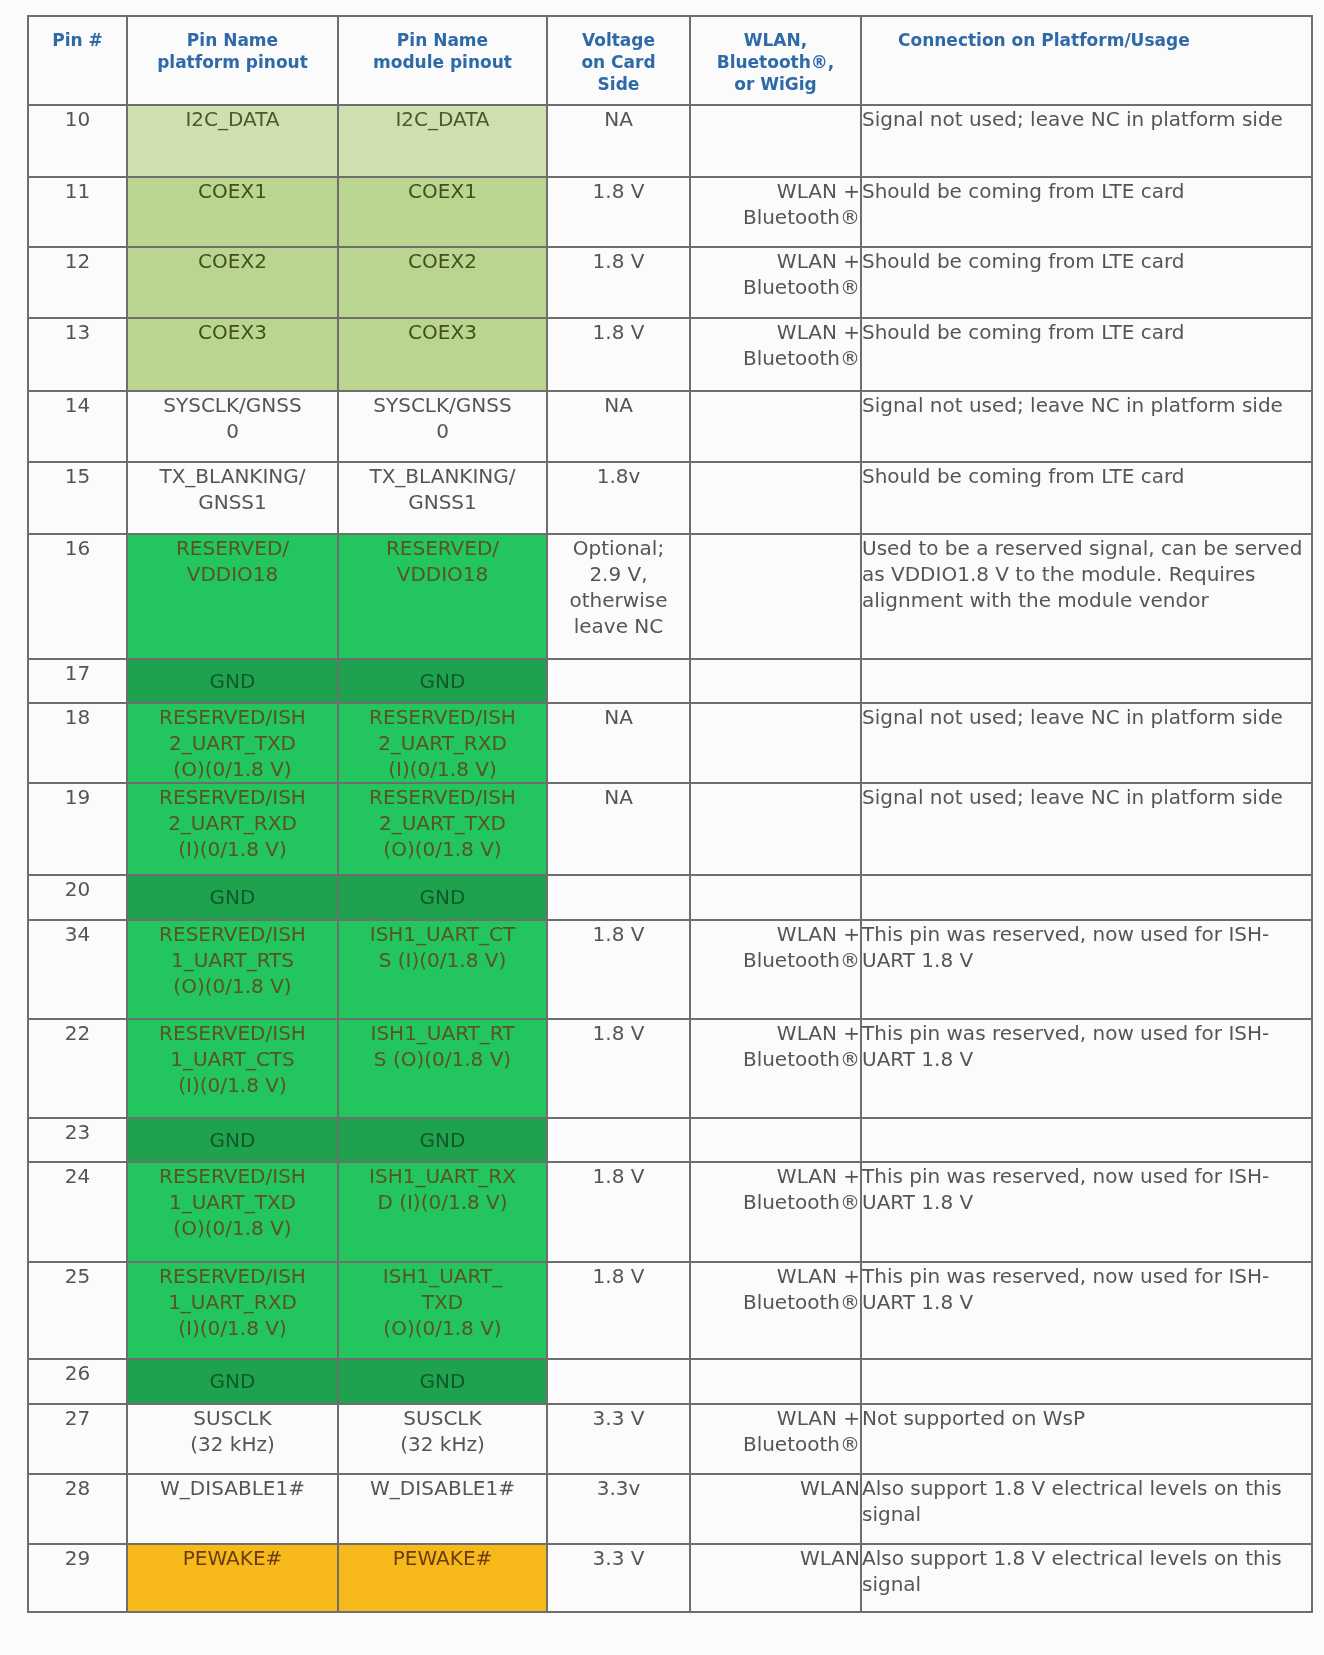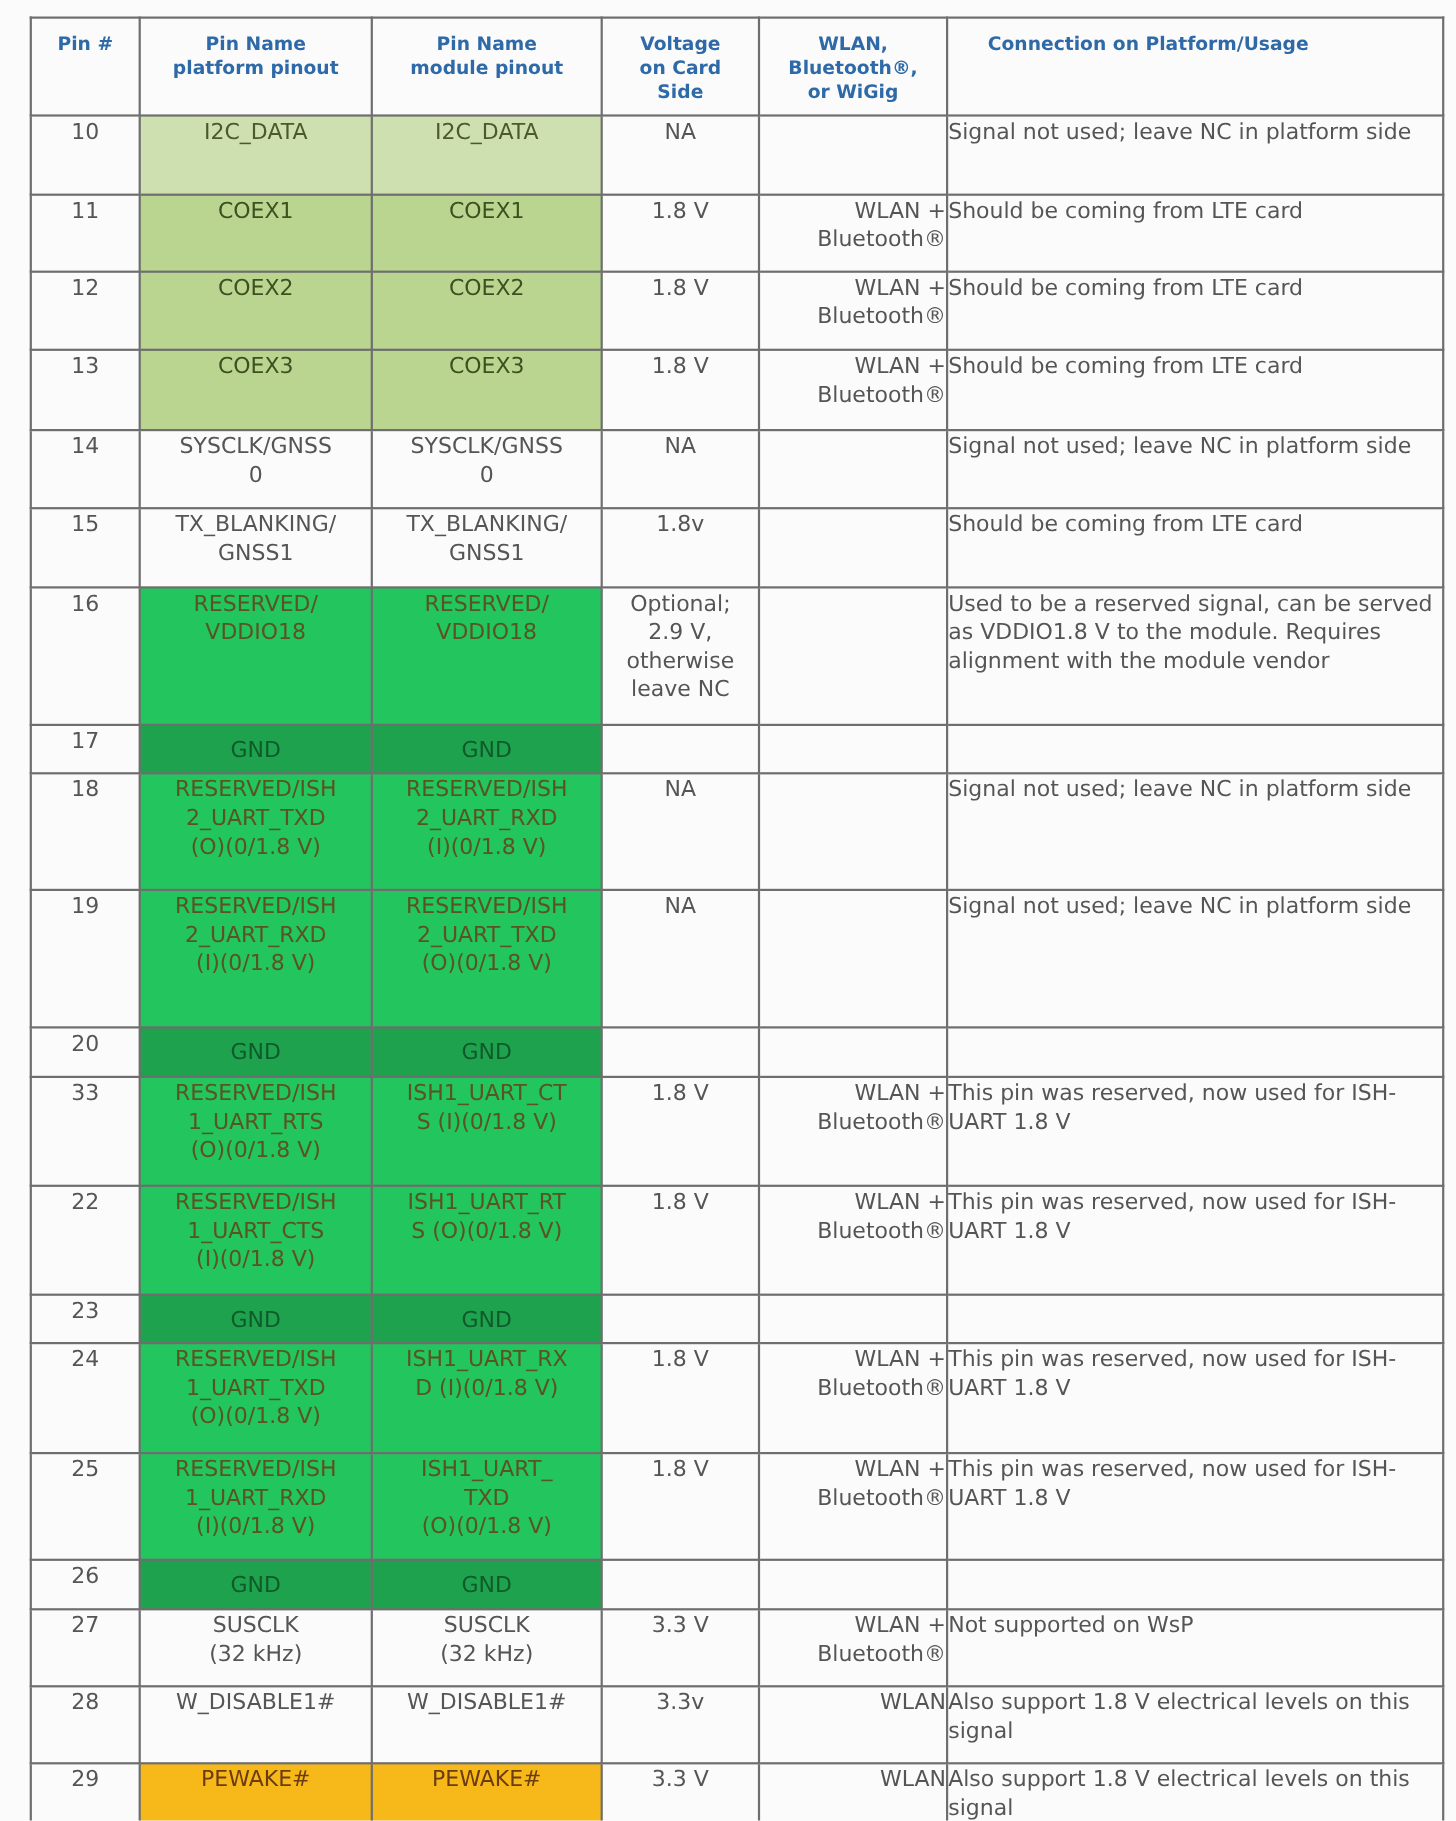--- a/index.html
+++ b/index.html
@@ -123,54 +123,54 @@
         <td class="usage"><span class="bind-block">Used to be a reserved signal, can be served as VDDIO1.8 V to the module. Requires alignment with the module vendor</span></td>
       </tr>
       <tr style="height: 44px;">
         <td class="pin"><span class="bind-block">17</span></td>
         <td class="name gnd"><span class="bind-block">GND</span></td>
         <td class="name gnd"><span class="bind-block">GND</span></td>
         <td class="volt"><span class="bind-block"></span></td>
         <td class="radio"><span class="bind-block"></span></td>
         <td class="usage"><span class="bind-block"></span></td>
       </tr>
-      <tr style="height: 106px;">
+      <tr style="height: 80px;">
         <td class="pin"><span class="bind-block">18</span></td>
         <td class="name yellow"><span class="bind-block">RESERVED/ISH
 2_UART_TXD
 (O)(0/1.8 V)</span></td>
         <td class="name yellow"><span class="bind-block">RESERVED/ISH
 2_UART_RXD
 (I)(0/1.8 V)</span></td>
         <td class="volt"><span class="bind-block">NA</span></td>
         <td class="radio"><span class="bind-block"></span></td>
         <td class="usage"><span class="bind-block">Signal not used; leave NC in platform side</span></td>
       </tr>
-      <tr style="height: 125px;">
+      <tr style="height: 92px;">
         <td class="pin"><span class="bind-block">19</span></td>
         <td class="name yellow"><span class="bind-block">RESERVED/ISH
 2_UART_RXD
 (I)(0/1.8 V)</span></td>
         <td class="name yellow"><span class="bind-block">RESERVED/ISH
 2_UART_TXD
 (O)(0/1.8 V)</span></td>
         <td class="volt"><span class="bind-block">NA</span></td>
         <td class="radio"><span class="bind-block"></span></td>
         <td class="usage"><span class="bind-block">Signal not used; leave NC in platform side</span></td>
       </tr>
       <tr style="height: 45px; padding-left: 20px;">
         <td class="pin"><span class="bind-block">20</span></td>
         <td class="name gnd"><span class="bind-block">GND</span></td>
         <td class="name gnd"><span class="bind-block">GND</span></td>
         <td class="volt"><span class="bind-block"></span></td>
         <td class="radio"><span class="bind-block"></span></td>
         <td class="usage"><span class="bind-block"></span></td>
       </tr>
       <tr style="height: 99px;">
-        <td class="pin"><span class="bind-block">33</span></td>
+        <td class="pin"><span class="bind-block">34</span></td>
         <td class="name yellow"><span class="bind-block">RESERVED/ISH
 1_UART_RTS
 (O)(0/1.8 V)</span></td>
         <td class="name yellow"><span class="bind-block">ISH1_UART_CT
 S (I)(0/1.8 V)</span></td>
         <td class="volt"><span class="bind-block">1.8 V</span></td>
         <td class="radio"><span class="bind-block">WLAN +
 Bluetooth®</span></td>
         <td class="usage"><span class="bind-block">This pin was reserved, now used for ISH-UART 1.8 V</span></td>
       </tr>

